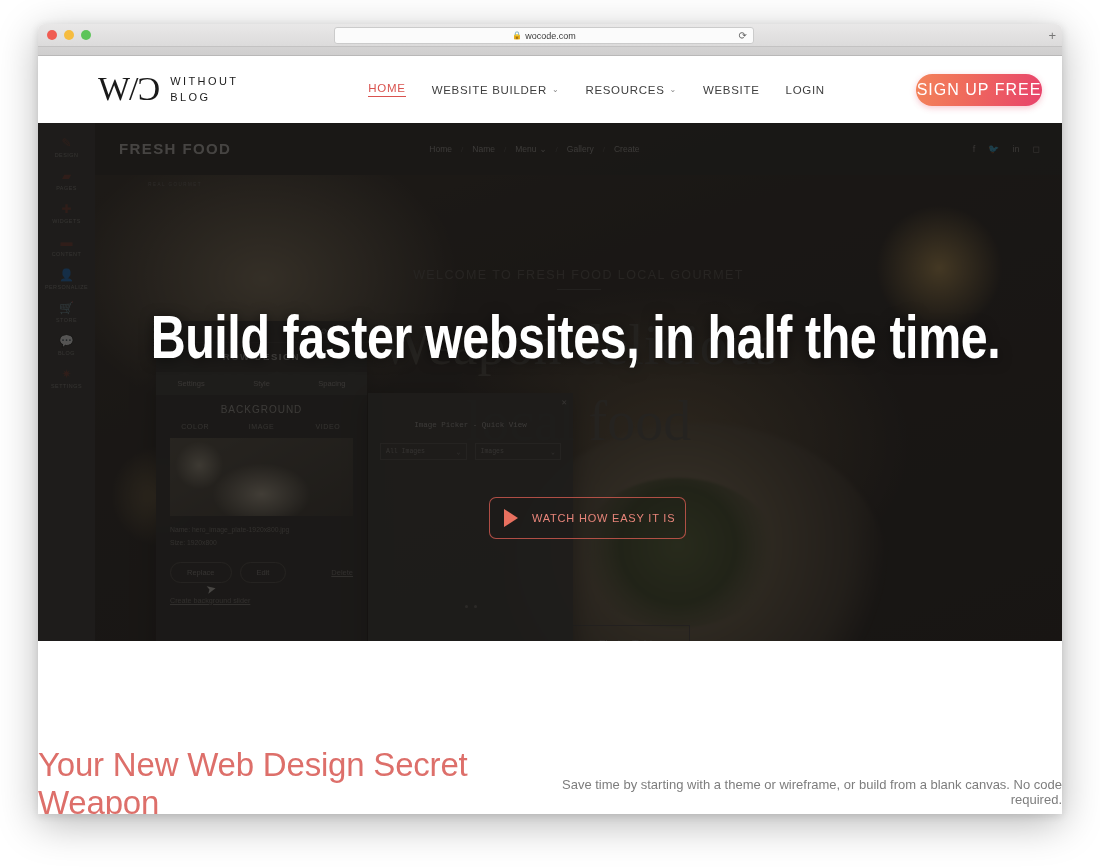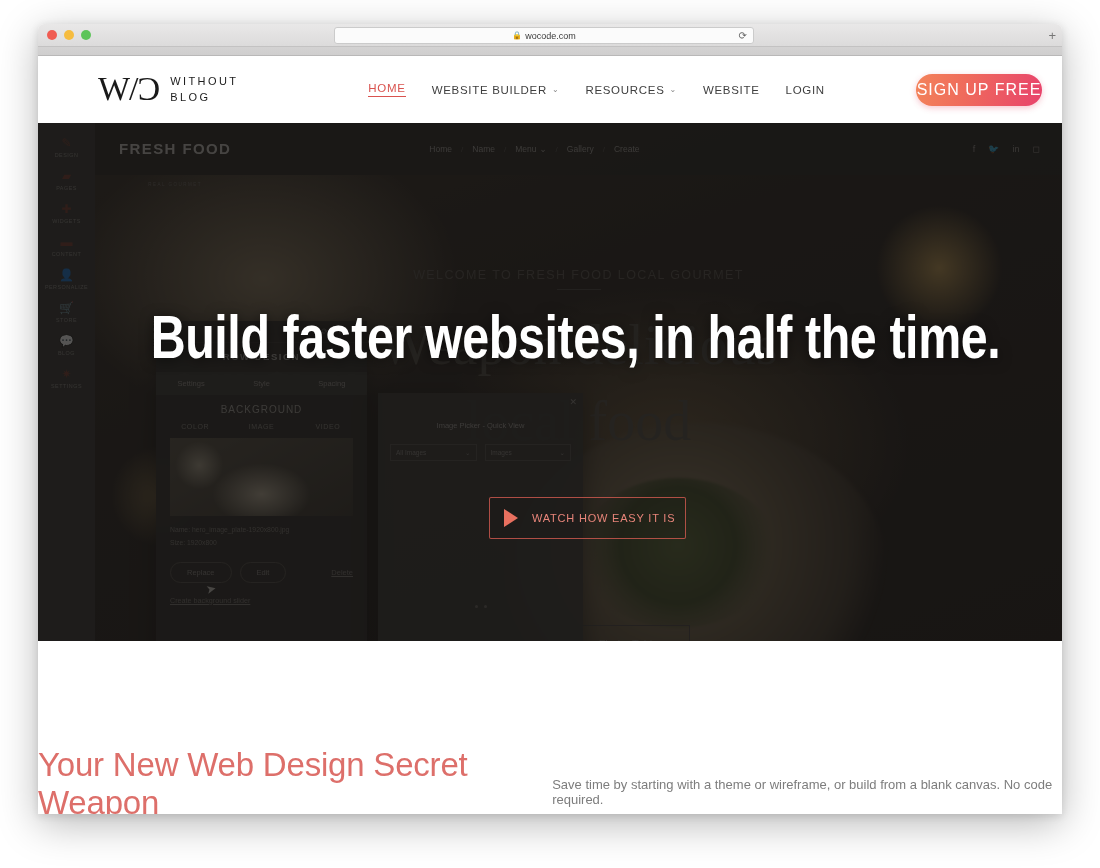--- a/index.html
+++ b/index.html
@@ -284,24 +284,25 @@
     cursor: pointer;
   }
   .cursor-arrow {
     position: absolute; left: 168px; top: 459px;
     font-size: 12px; color: #cfcbc7;
     transform: rotate(-12deg);
   }
 
   
   .panel-picker {
-    position: absolute; left: 340px; top: 270px;
+    position: absolute; left: 330px; top: 270px;
     width: 205px; height: 360px;
     background: rgba(58,56,54,0.93);
     box-shadow: 0 6px 22px rgba(0,0,0,0.4);
+    font-family: Liberation Mono, monospace;
   }
   .picker-close {
     position: absolute; right: 6px; top: 4px;
     font-size: 9px; color: #8e8a86; cursor: pointer;
   }
   .picker-title {
     text-align: center; font-size: 7.5px; color: #a5a19d;
     padding: 28px 0 14px;
   }
   .picker-filters { display: flex; gap: 8px; padding: 0 12px; }
@@ -331,21 +332,21 @@
     color: #fff;
     letter-spacing: -0.5px;
     transform: scaleX(0.78);
     white-space: nowrap;
     text-shadow: 0 2px 14px rgba(0,0,0,0.55);
   }
   .watch-btn {
     position: absolute; left: 451px; top: 374px;
     width: 197px; height: 42px;
     border: 1px solid rgba(224,95,84,0.75);
-    border-radius: 2px;
+    border-radius: 7px;
     display: flex; align-items: center; gap: 14px;
     padding-left: 14px;
     cursor: pointer;
     background: rgba(30,26,24,0.18);
   }
   .play-tri {
     width: 0; height: 0;
     border-left: 14px solid #e8705f;
     border-top: 9px solid transparent;
     border-bottom: 9px solid transparent;
@@ -361,21 +362,21 @@
     display: flex; flex-direction: row;
     align-items: center; justify-content: flex-start;
     padding-top: 81px;
   }
   .sec-title {
     font-size: 33px; color: #dd6f6a; font-weight: 400;
     letter-spacing: -0.2px;
   }
   .sec-sub {
     margin-top: 16px;
-    font-size: 13px; color: #7d7d7d;
+    font-size: 13px; color: #7d7d7d; text-align: right;
   }
 </style>
 </head>
 <body>
 
 <div class="browser-window">
 
   <div class="titlebar">
     <div class="traffic">
       <span class="dot red"></span>

